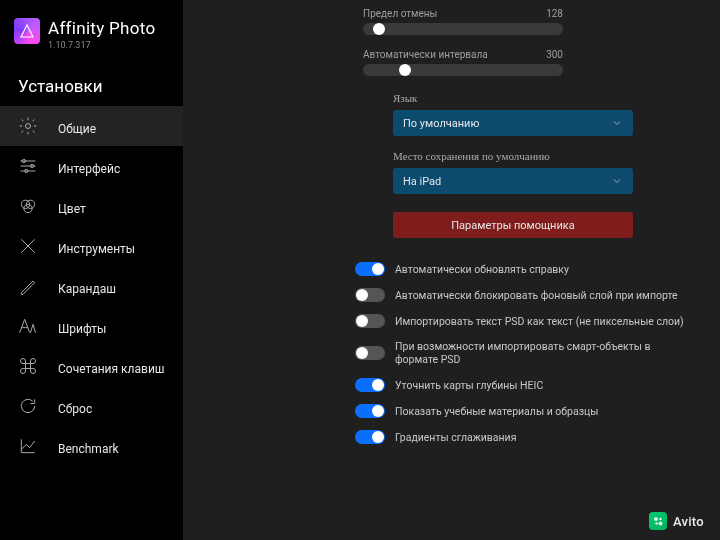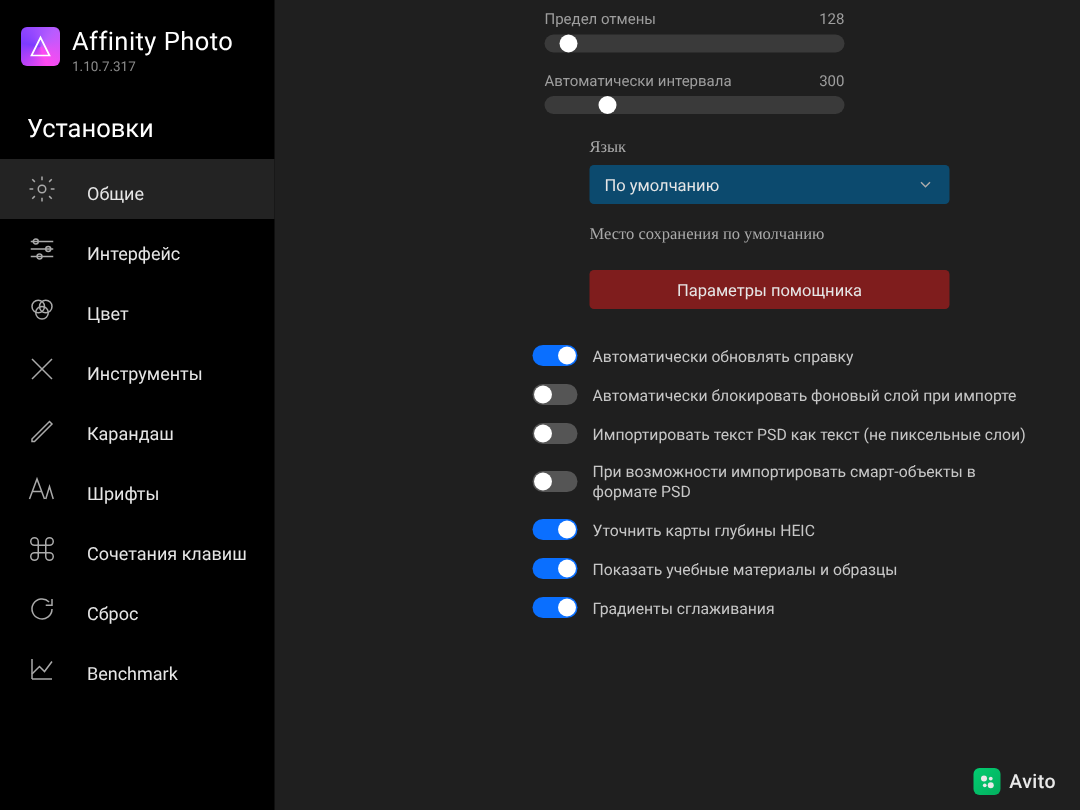--- a/index.html
+++ b/index.html
@@ -205,20 +205,26 @@
   <div class="form-block">
     <div class="form-label">Язык</div>
     <div class="select">
       <span>По умолчанию</span>
       <svg viewBox="0 0 24 24">
           <path d="M6 9l6 6 6-6"></path>
         </svg>
     </div>
 
     <div class="form-label">Место сохранения по умолчанию</div>
+    <div class="select">
+      <span>На iPad</span>
+      <svg viewBox="0 0 24 24">
+          <path d="M6 9l6 6 6-6"></path>
+        </svg>
+    </div>
   </div>
 
   <div class="helper-btn">
     <span>Параметры помощника</span>
   </div>
 
   <div class="toggles">
     <div class="toggle-row">
       <div class="switch on"></div>
       <span class="toggle-label">Автоматически обновлять справку</span>

